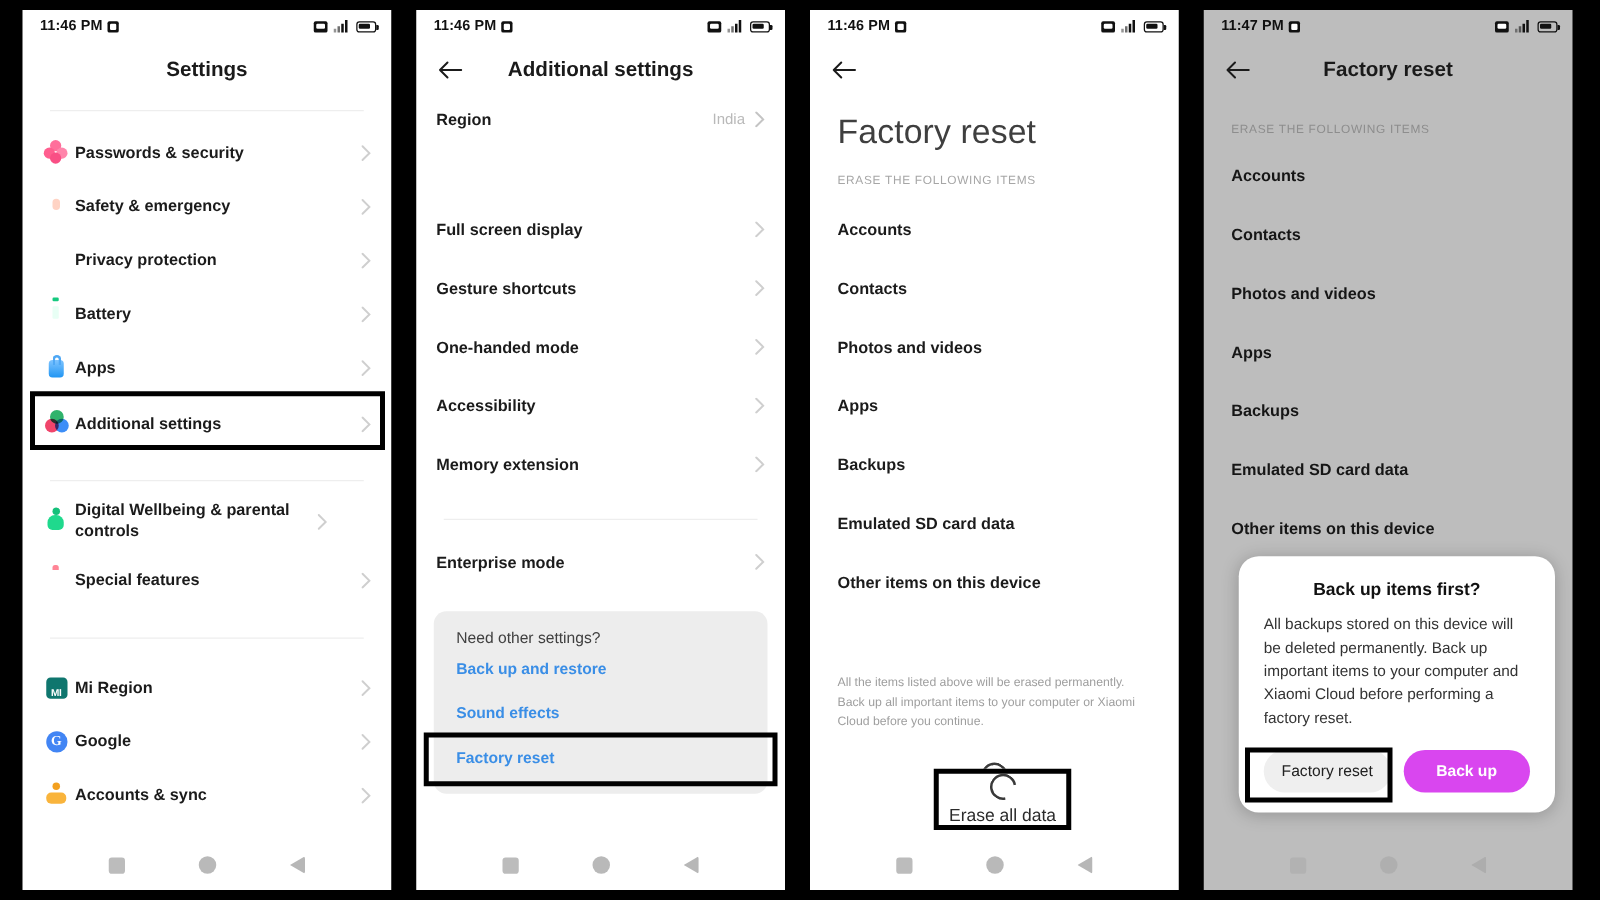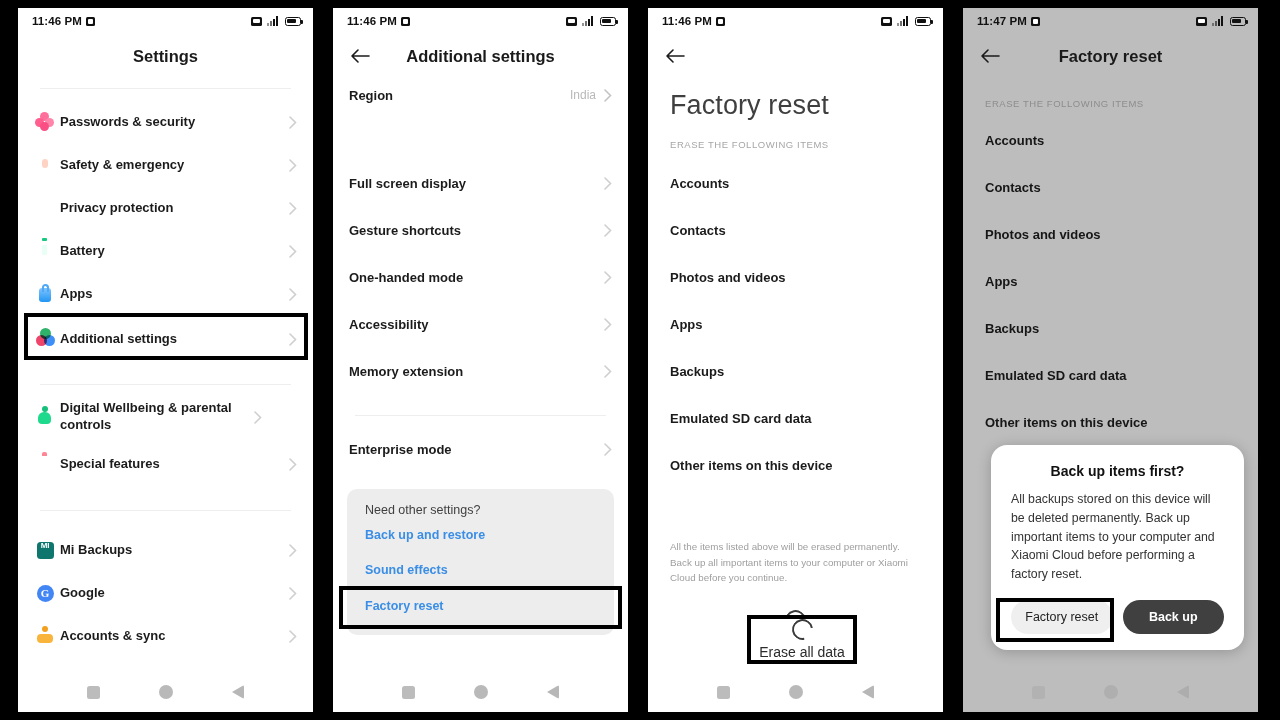--- a/index.html
+++ b/index.html
@@ -93,21 +93,21 @@
   .i-addl b:nth-child(2){left:0;top:7px;background:#f0456b;}
   .i-addl b:nth-child(3){left:8px;top:7px;background:#3d8ef7;}
 
   .i-well{width:13px;height:18px;margin:2px 0 0 4px;position:relative;}
   .i-well::before{content:"";position:absolute;left:3.5px;top:0;width:6px;height:6px;border-radius:50%;background:#14c07a;}
   .i-well::after{content:"";position:absolute;left:0;top:6px;width:13px;height:12px;background:#1fd98d;border-radius:6px 6px 4px 4px;}
 
   .i-spec{width:13px;height:17px;margin:2.5px 0 0 4px;background:linear-gradient(#ff9aa8,#f6415f);border-radius:6px 6px 5px 5px;position:relative;}
   .i-spec::before{content:"";position:absolute;left:4px;top:-2px;width:5px;height:4px;background:#ff8596;border-radius:2px 2px 0 0;}
 
-  .i-mi{width:17px;height:17px;margin:2.5px 0 0 2.5px;background:#0f766e;border-radius:3.5px;display:flex;align-items:flex-start;justify-content:center;}
+  .i-mi{width:17px;height:17px;margin:2.5px 0 0 2.5px;background:#0f766e;border-radius:3.5px;display:flex;align-items:flex-end;justify-content:center;}
   .i-mi span{color:#fff;font-size:8px;font-weight:700;line-height:1;letter-spacing:-.3px;}
 
   .i-goog{width:17px;height:17px;margin:2.5px 0 0 2.5px;border-radius:50%;background:#4285f4;display:flex;align-items:center;justify-content:center;}
   .i-goog span{color:#fff;font-size:11px;font-weight:700;line-height:1;font-family:"Liberation Serif",serif;}
 
   .i-acc{width:16px;height:17px;margin:2.5px 0 0 3px;position:relative;}
   .i-acc::before{content:"";position:absolute;left:5px;top:0;width:6px;height:6px;border-radius:50%;background:#f3a01f;}
   .i-acc::after{content:"";position:absolute;left:0;top:8px;width:16px;height:9px;background:#f9b43c;border-radius:4px;}
 
   
@@ -132,21 +132,21 @@
   .p4row{padding:0 22px;height:47px;display:flex;align-items:center;font-size:13px;font-weight:700;color:#161616;}
   .dialog{
     position:absolute;left:28px;right:14px;top:437px;
     background:#fff;border-radius:16px;padding:18px 20px 16px;box-sizing:border-box;
     box-shadow:0 2px 14px rgba(0,0,0,.22);
   }
   .dlg-title{text-align:center;font-size:14px;font-weight:700;color:#111;margin-bottom:11px;}
   .dlg-body{font-size:12.3px;color:#333;line-height:1.53;}
   .dlg-actions{display:flex;gap:10px;margin-top:16px;align-items:center;}
   .btn-sec{flex:1;height:34px;border-radius:17px;background:#efefef;display:flex;align-items:center;justify-content:center;font-size:12.5px;color:#222;cursor:pointer;}
-  .btn-pri{flex:1;height:34px;border-radius:17px;background:#404040;display:flex;align-items:center;justify-content:center;font-size:12.5px;color:#fff;font-weight:600;cursor:pointer;}
+  .btn-pri{flex:1;height:34px;border-radius:17px;background:#d946ef;display:flex;align-items:center;justify-content:center;font-size:12.5px;color:#fff;font-weight:600;cursor:pointer;}
 
   
   .navbar{position:absolute;left:0;right:0;bottom:0;height:40px;display:flex;align-items:center;justify-content:space-around;padding:0 40px;box-sizing:border-box;}
   .nv{opacity:.85;}
   .nv-sq{width:13px;height:13px;background:#b0b0b0;border-radius:2.5px;}
   .nv-ci{width:14px;height:14px;background:#adadad;border-radius:50%;}
   .nv-tr{width:0;height:0;border-top:7px solid transparent;border-bottom:7px solid transparent;border-right:12px solid #ababab;border-radius:2px;}
 
   
   .hl{position:absolute;border:4px solid #000;box-sizing:border-box;pointer-events:none;}
@@ -258,21 +258,21 @@
     </div>
 
     <div class="thin-rule" style="margin-top:24px"></div>
 
     <div class="srow" style="margin-top:18px">
       <span class="ico">
           <span class="i-mi">
             <span>MI</span>
           </span>
         </span>
-      <span class="lbl">Mi Backups</span>
+      <span class="lbl">Mi Region</span>
       <span class="chev">
           <svg width="8" height="13" viewBox="0 0 8 13">
             <path d="M1 1l5.5 5.5L1 12" stroke="#cfcfcf" stroke-width="1.6" fill="none" stroke-linecap="round"></path>
           </svg>
         </span>
     </div>
     <div class="srow">
       <span class="ico">
           <span class="i-goog">
             <span>G</span>

